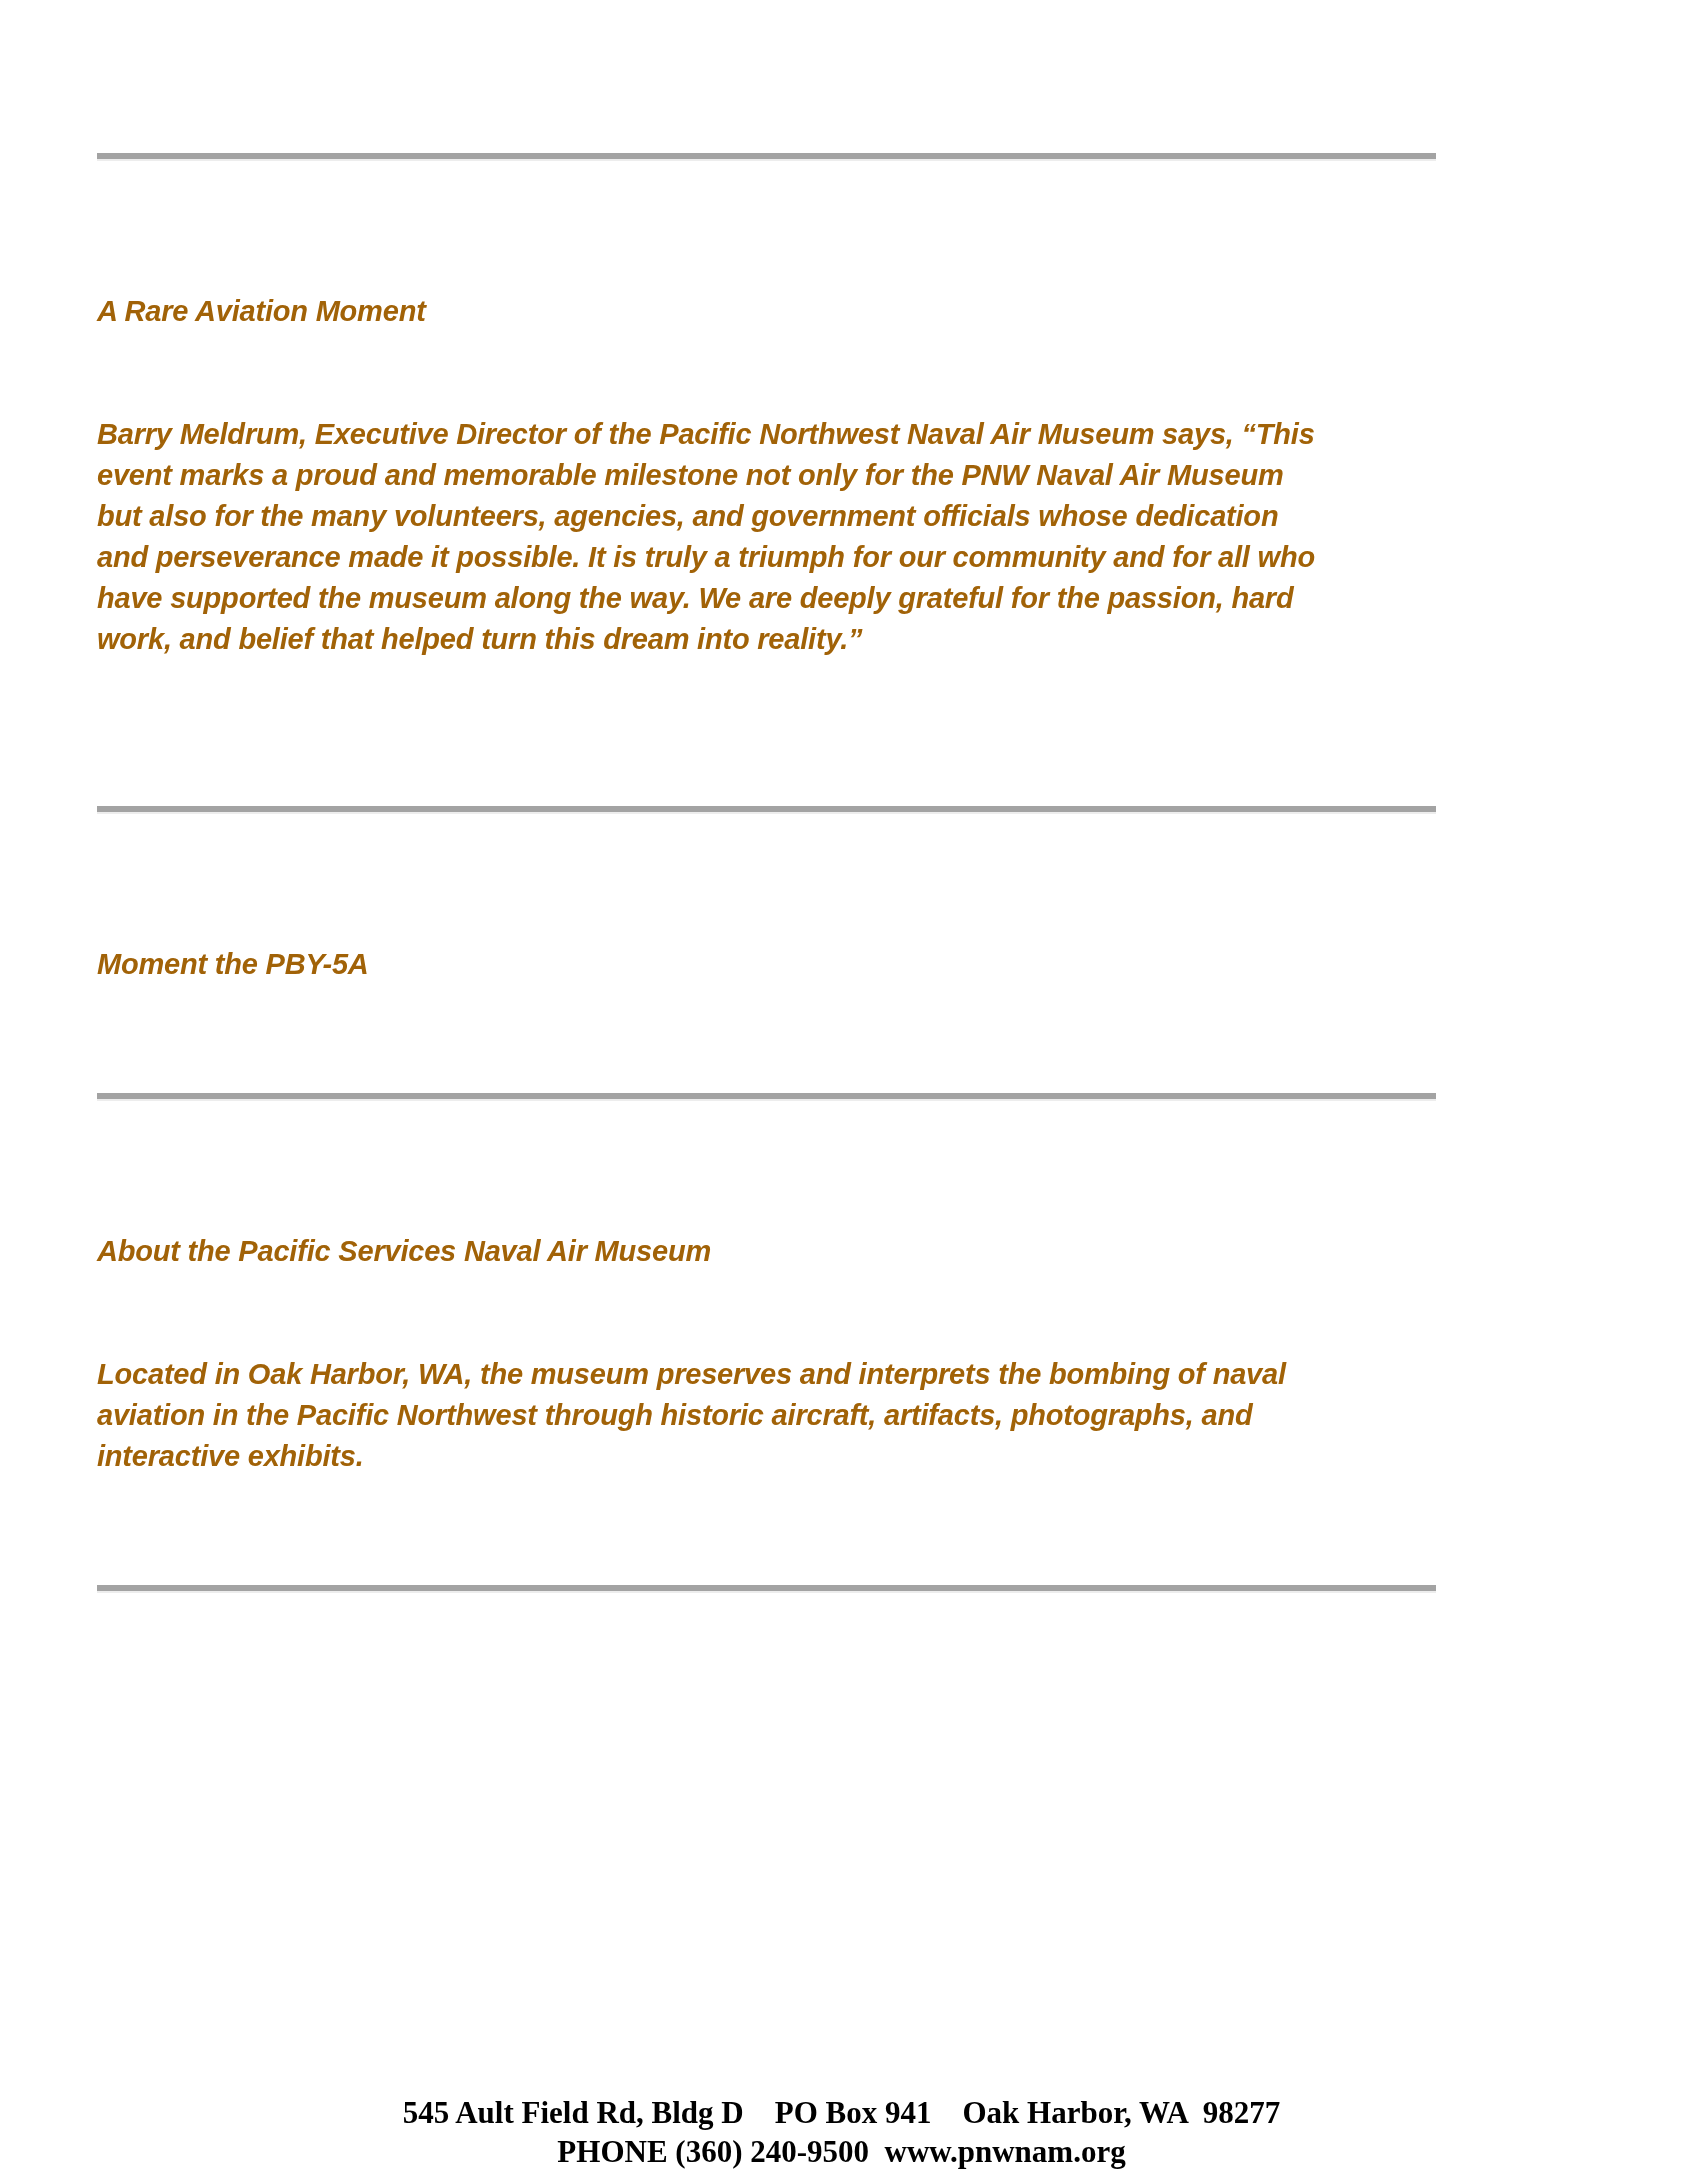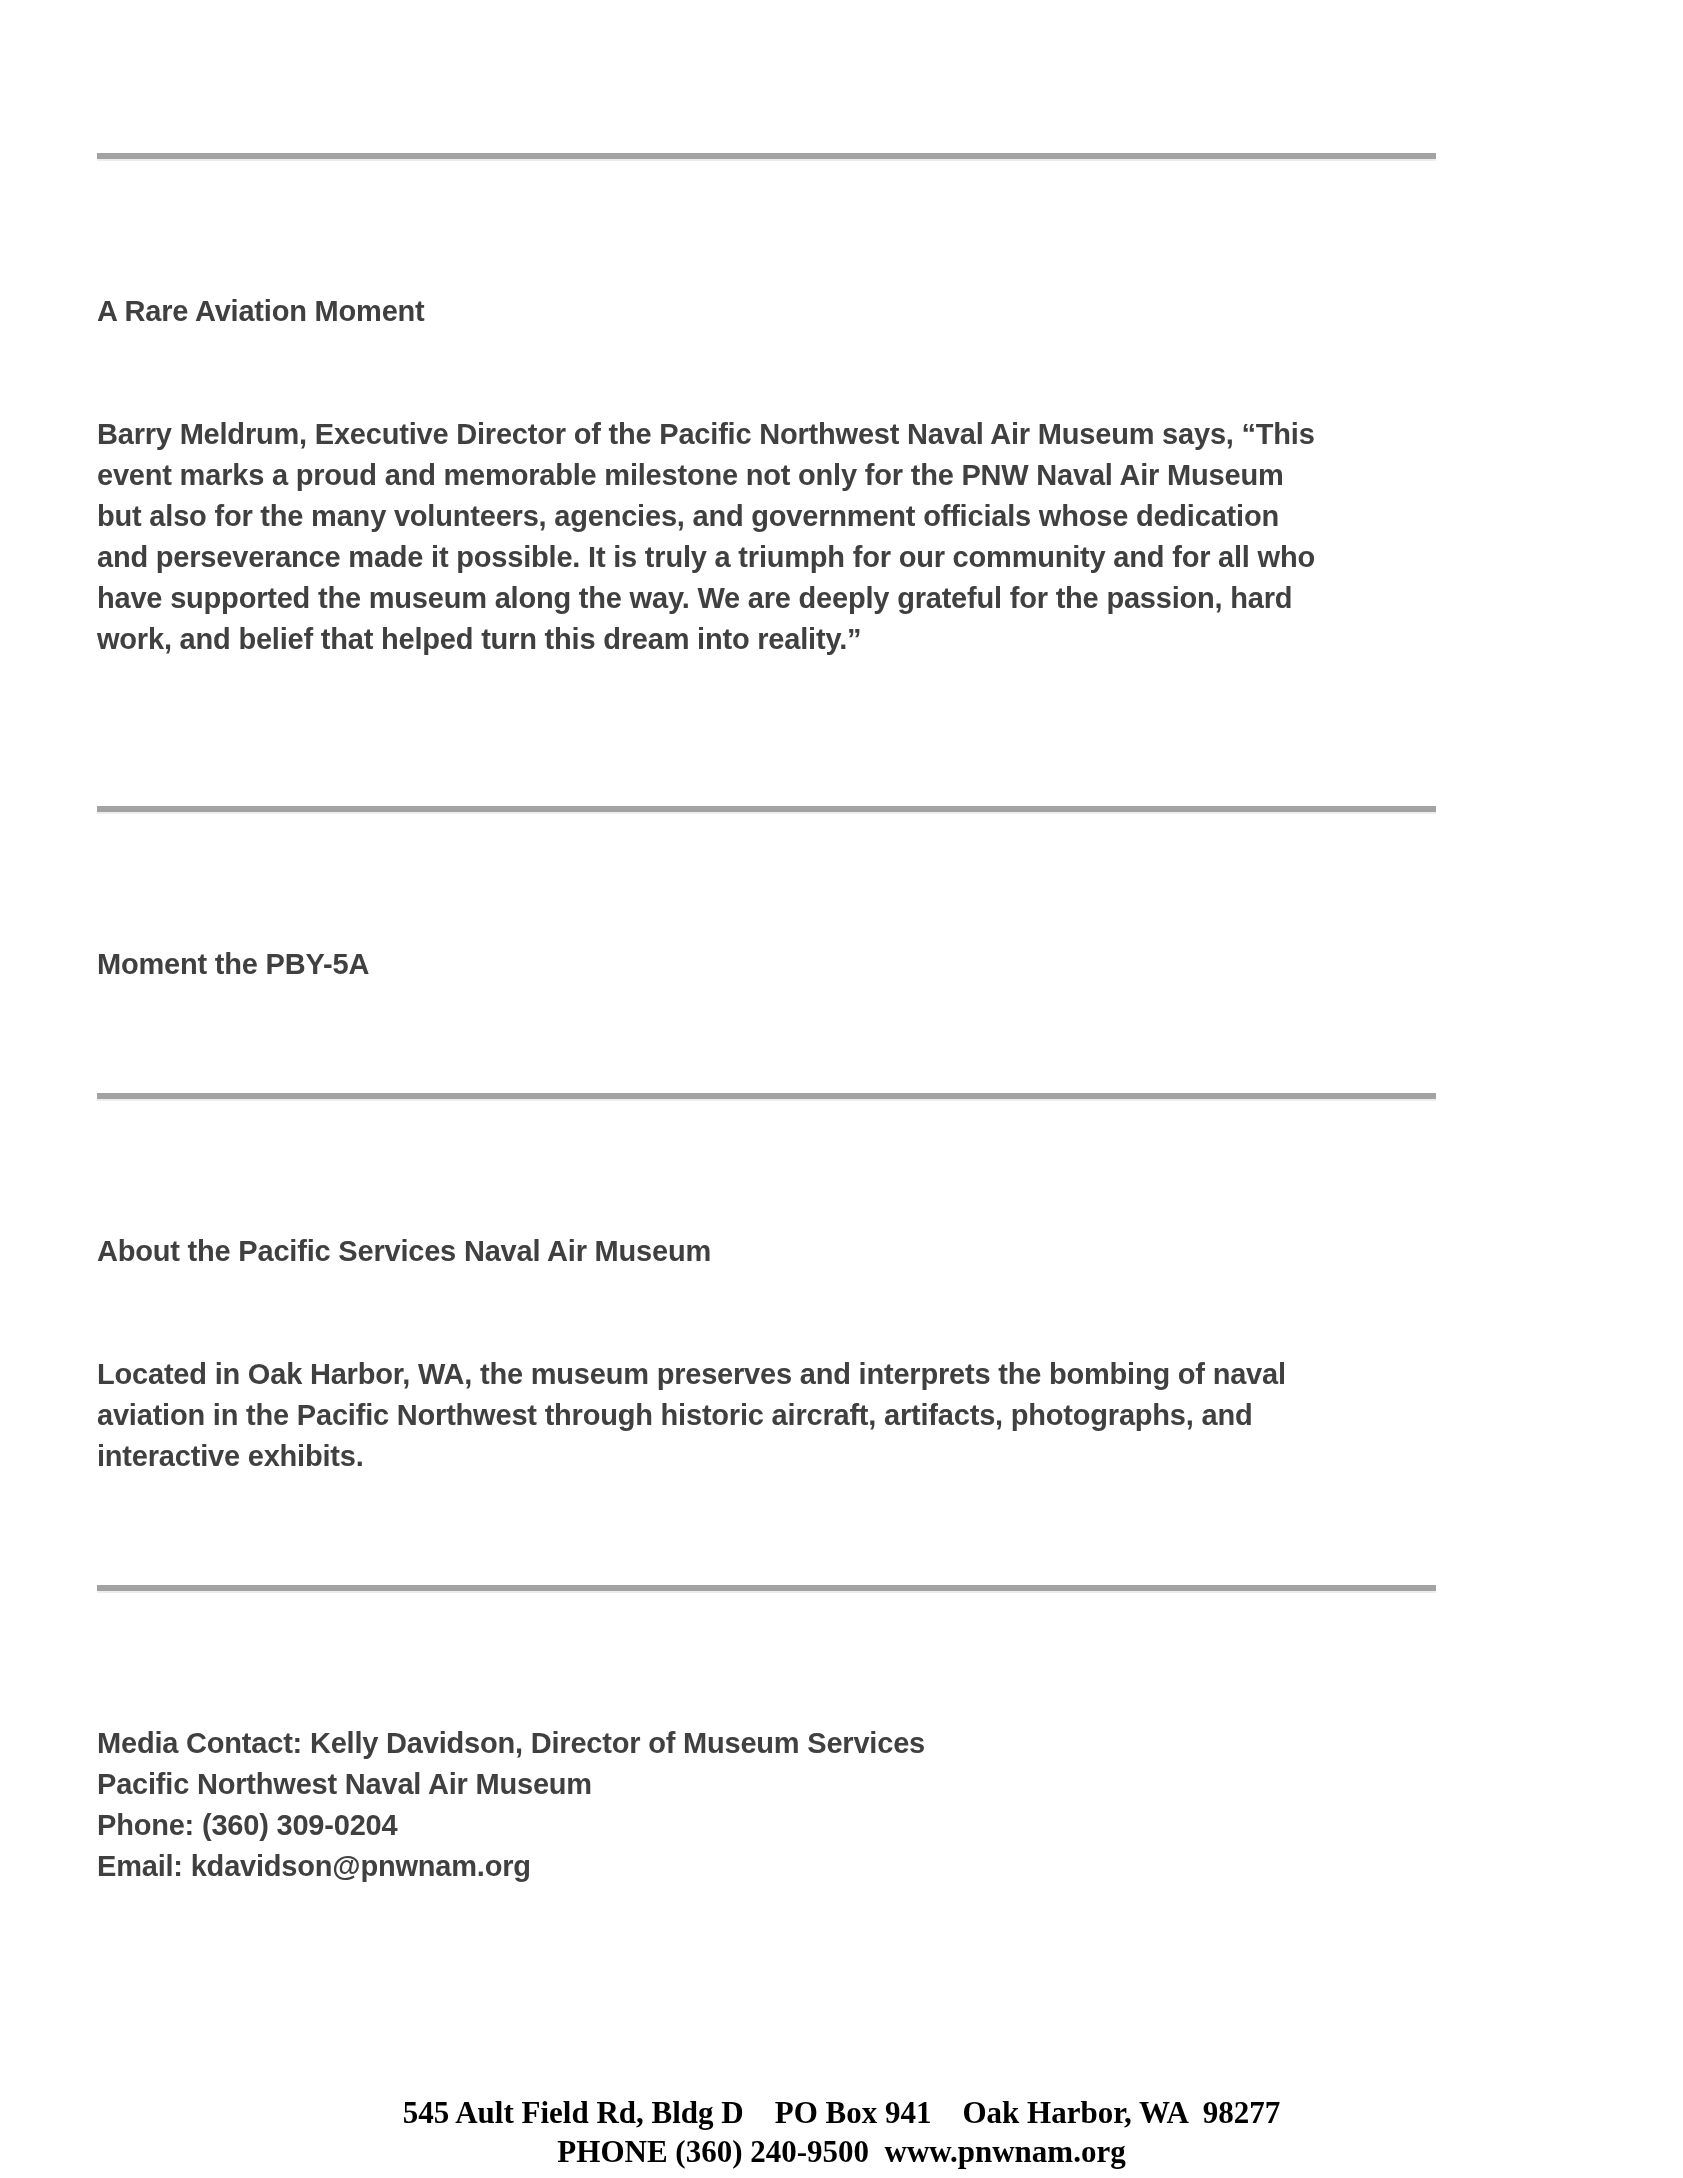--- a/index.html
+++ b/index.html
@@ -26,22 +26,23 @@
     background: #a3a3a3;
     border-bottom: 2px solid #ededed;
   }
   .rule-1 { margin-top: 153px; }
   .sec, .contact {
     margin-top: 48px;
     font-weight: bold;
     font-size: 29px;
     line-height: 41px;
     letter-spacing: -0.2px;
-    color: #404040;
+    color: #a16207;
     white-space: pre;
+    font-style: italic;
   }
   .sec-1 { margin-bottom: 64px; }
   .sec-2 { margin-bottom: 26px; }
   .sec-3 { margin-bottom: 26px; }
   .sec .heading { font-weight: bold; }
   .footer {
     position: absolute;
     left: 0;
     top: 2015px;
     width: 1683px;
@@ -82,26 +83,20 @@
 
     <section class="sec sec-3">
       <div class="heading">About the Pacific Services Naval Air Museum</div>
       <div class="para">Located in Oak Harbor, WA, the museum preserves and interprets the bombing of naval
 aviation in the Pacific Northwest through historic aircraft, artifacts, photographs, and
 interactive exhibits.</div>
     </section>
 
     <div class="rule"></div>
 
-    <section class="contact">
-      <div class="para">Media Contact: Kelly Davidson, Director of Museum Services
-Pacific Northwest Naval Air Museum
-Phone: (360) 309-0204
-Email: kdavidson@pnwnam.org</div>
-    </section>
 
   </div>
 
   <div class="footer">
     <div>545 Ault Field Rd, Bldg D    PO Box 941    Oak Harbor, WA  98277
 PHONE (360) 240-9500  www.pnwnam.org
 A 501 (c) (3)  Non-profit Corporation   EIN 91-1959959</div>
   </div>
 </div>
 

